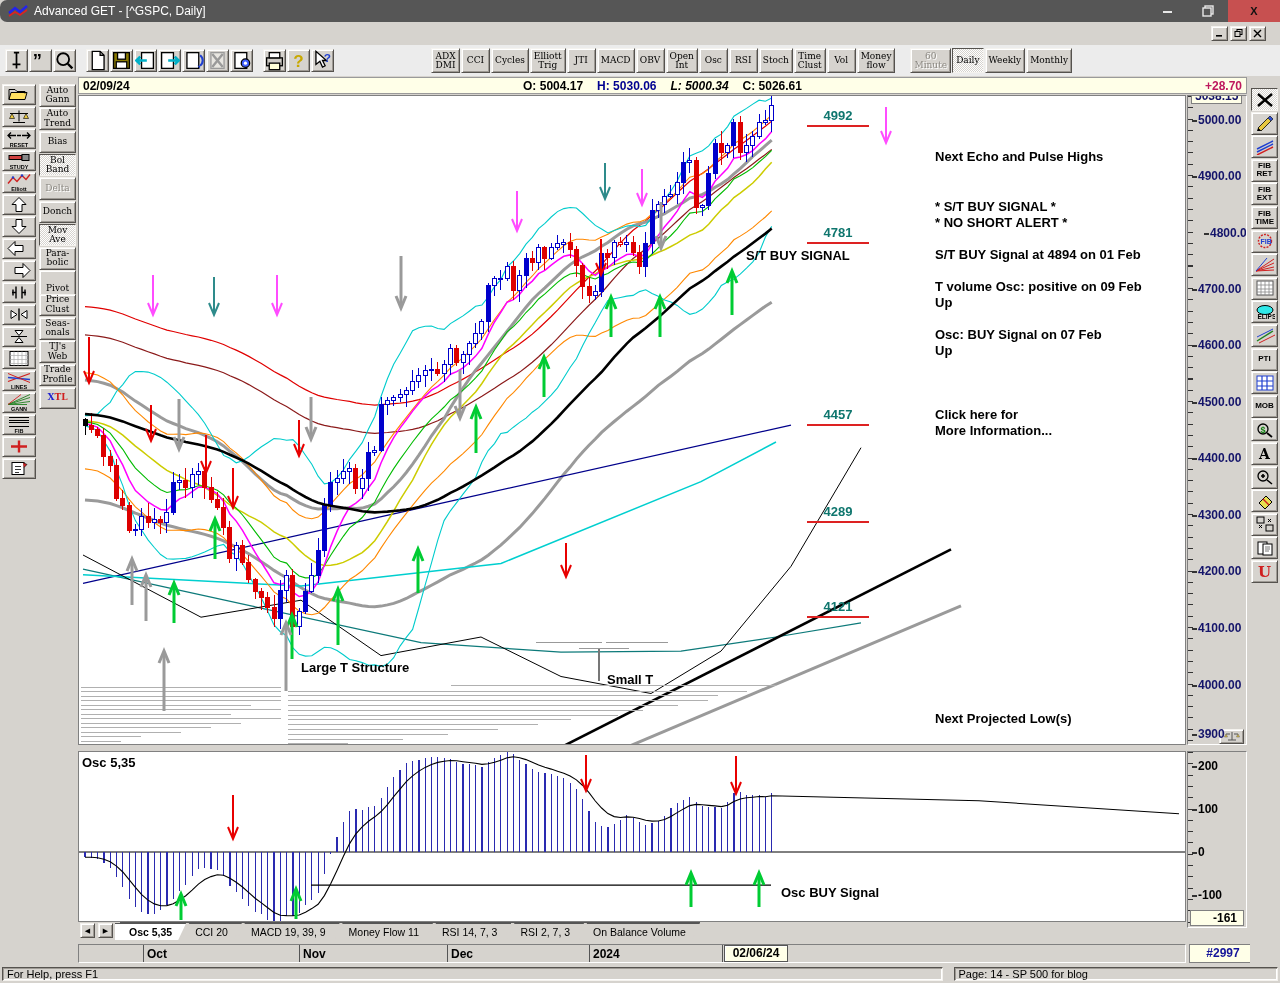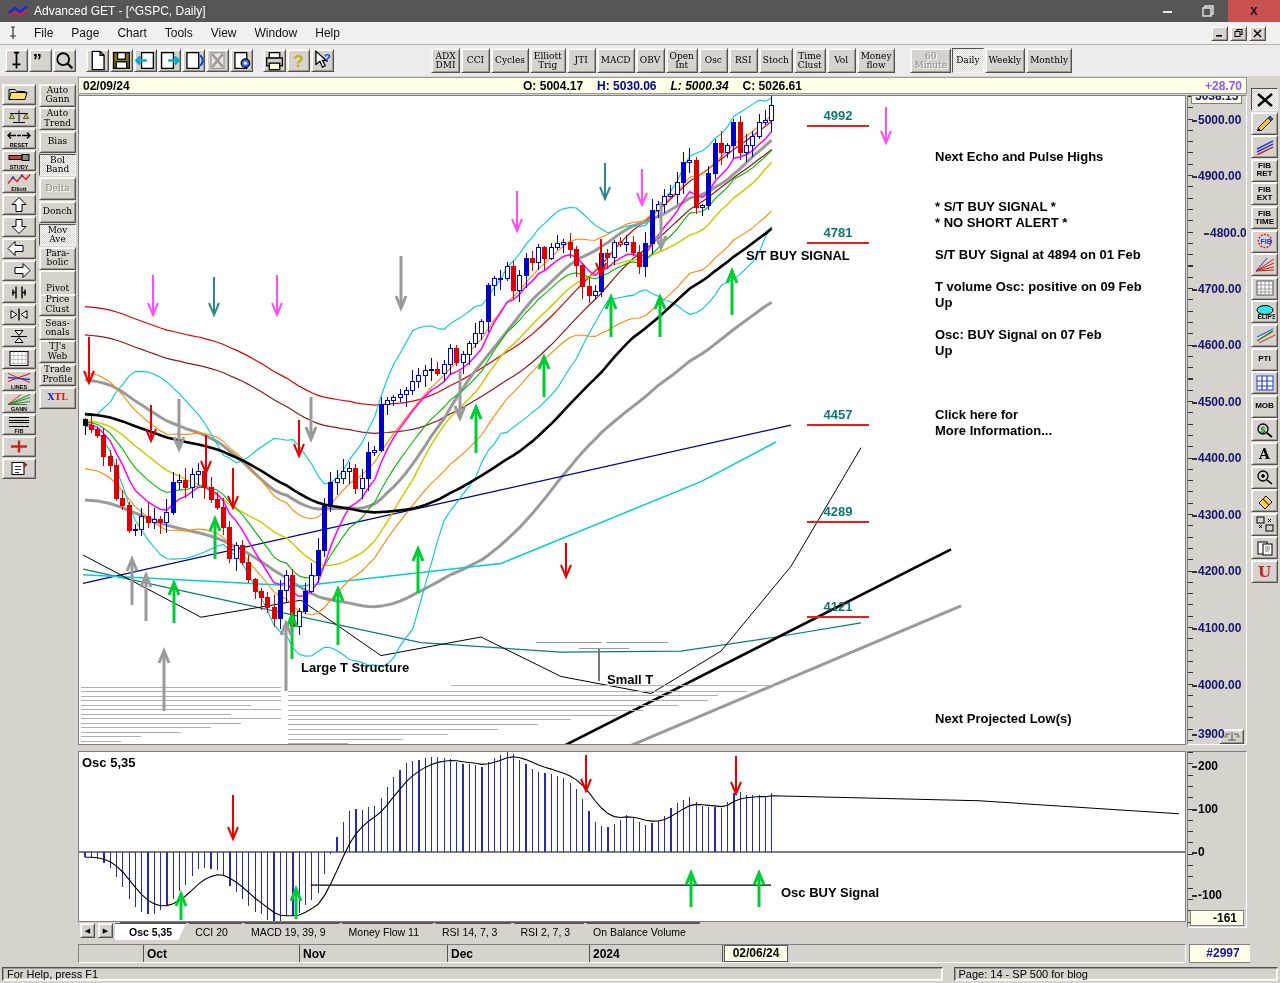--- a/index.html
+++ b/index.html
@@ -8,21 +8,21 @@
   #app { position:absolute; inset:0; }
 
   
   .out { background:#d6d3ce; border:1px solid; border-color:#f4f2ee #55524e #55524e #f4f2ee; box-shadow:inset 1px 1px 0 #fff, inset -1px -1px 0 #9e9a94; }
   .in  { background:#d6d3ce; border:1px solid; border-color:#55524e #f4f2ee #f4f2ee #55524e; box-shadow:inset 1px 1px 0 #9e9a94, inset -1px -1px 0 #fff; }
   .pressed { border-color:#55524e #f4f2ee #f4f2ee #55524e; box-shadow:none;
     background-image:conic-gradient(#fff 25%, #d6d3ce 0 50%, #fff 0 75%, #d6d3ce 0); background-size:2px 2px; }
   .disabled { color:#8d8a84 !important; text-shadow:1px 1px 0 #fff; }
 
   
-  #titlebar { position:absolute; left:0; top:0; width:1280px; height:22px; background:#565656; color:#fff; display:flex; align-items:center; }
+  #titlebar { position:absolute; left:0; top:0; width:1280px; height:22px; background:#565656; color:#fff; display:flex; align-items:center;border-radius:7px; }
   #titlebar .ticon { width:20px; height:14px; margin:0 6px 0 8px; }
   #titlebar .ttext { font-size:12px; }
   .cap-btn { width:40px; height:22px; display:flex; align-items:center; justify-content:center; color:#e8e8e8; font-size:11px; }
   #cap-close { width:52px; background:#c75050; color:#111; font-weight:bold; }
   #cap-group { position:absolute; right:0; top:0; display:flex; }
 
   
   #menubar { position:absolute; left:0; top:22px; width:1280px; height:23px; background:#f0f0f0; border-bottom:1px solid #b8b5b0; display:flex; align-items:center; }
   .menu-item { padding:3px 9px; font-size:12px; color:#111; }
   #menubar .micon { width:12px; height:14px; margin:0 6px 0 7px; }
@@ -35,21 +35,21 @@
   .tb-sep { width:9px; height:23px; }
   .ind-btn { height:25px; min-width:29px; padding:1px 3px; margin-right:1px; font-size:9px; line-height:9px; text-align:center;
              display:flex; align-items:center; justify-content:center; white-space:pre-line; font-family:"DejaVu Serif", serif; }
   #indicators { display:flex; margin-left:96px; }
   #timeframes { display:flex; margin-left:14px; }
 
   
   #quotebar { position:absolute; left:78px; top:77px; width:1169px; height:17px; background:#ffffe8; border:1px solid #9a9a9a; display:flex; align-items:center; font-weight:bold; font-size:12px; }
   #quotebar .qdate { margin-left:4px; }
   #quotebar .qmid { position:absolute; left:50%; transform:translateX(-50%); display:flex; gap:14px; }
-  #quotebar .qchg { position:absolute; right:4px; color:#8b5cf6; }
+  #quotebar .qchg { position:absolute; right:4px; color:#be185d; }
   .q-h { color:#000090; } .q-l { color:#000000;font-style:italic; }
 
   
   #sidebar-left { position:absolute; left:0; top:76px; width:78px; height:890px; background:#d6d3ce; }
   .sb1 { position:absolute; left:2px; width:34px; height:21px; display:flex; flex-direction:column; align-items:center; justify-content:center; font-size:5.5px; line-height:6px; font-weight:bold; }
   .sb2 { position:absolute; left:39px; width:37px; height:22px; display:flex; align-items:center; justify-content:center; text-align:center; font-size:9px; line-height:9.5px; white-space:pre-line; font-family:"DejaVu Serif", serif; }
   .sb1 svg { width:24px; height:13px; display:block; }
   .sb1.nolab svg { height:17px; }
 
   
@@ -120,26 +120,20 @@
       <div class="cap-btn">
           <svg width="12" height="12" viewBox="0 0 12 12">
             <rect x="3" y="1" width="8" height="8" fill="none" stroke="#e8e8e8" stroke-width="1.4"></rect>
             <rect x="1" y="3" width="8" height="8" fill="#565656" stroke="#e8e8e8" stroke-width="1.4"></rect>
           </svg>
         </div>
       <div class="cap-btn" id="cap-close">X</div>
     </div>
   </div>
 
-  <div id="menubar">
-    <svg class="micon" viewBox="0 0 12 14">
-      <path d="M6 1 v9 M3 10 h6 M6 10 v3 M4 1 h4" stroke="#333" stroke-width="1.2" fill="none"></path>
-    </svg>
-    <span id="menu-items"><span class="menu-item">File</span><span class="menu-item">Page</span><span class="menu-item">Chart</span><span class="menu-item">Tools</span><span class="menu-item">View</span><span class="menu-item">Window</span><span class="menu-item">Help</span></span>
-  </div>
   <div id="child-controls">
     <div class="child-btn out">
         <svg width="9" height="9" viewBox="0 0 9 9">
           <rect x="1" y="6" width="6" height="1.6" fill="#000"></rect>
         </svg>
       </div>
     <div class="child-btn out">
         <svg width="9" height="9" viewBox="0 0 9 9">
           <rect x="3" y="0.5" width="5" height="5" fill="none" stroke="#000"></rect>
           <rect x="1" y="2.5" width="5" height="5" fill="#d6d3ce" stroke="#000"></rect>

